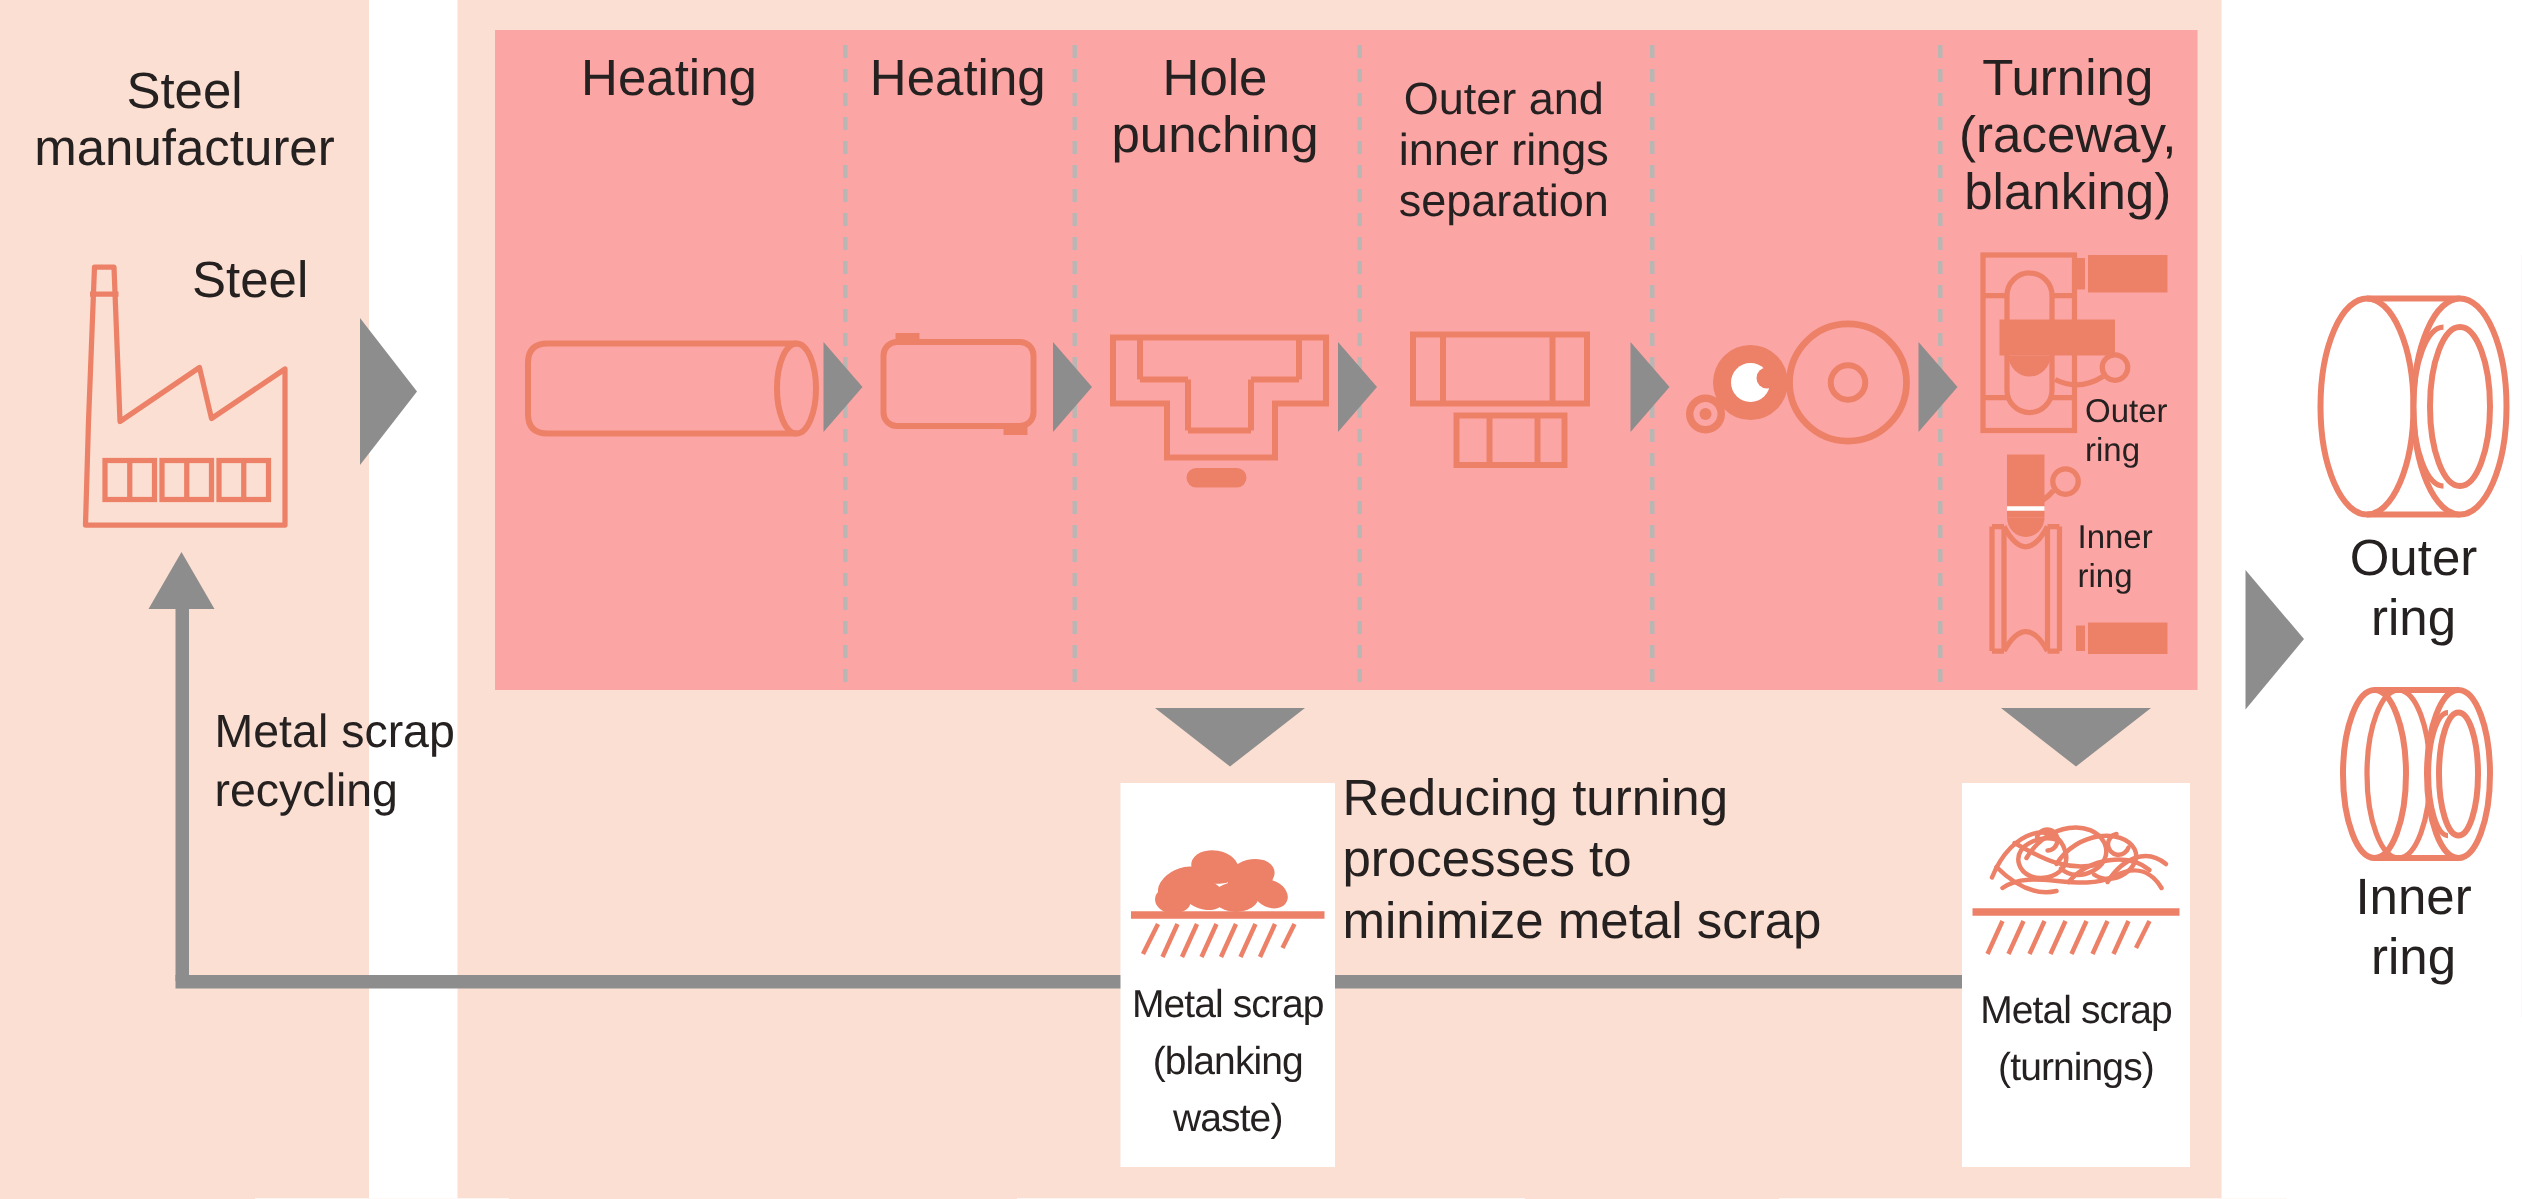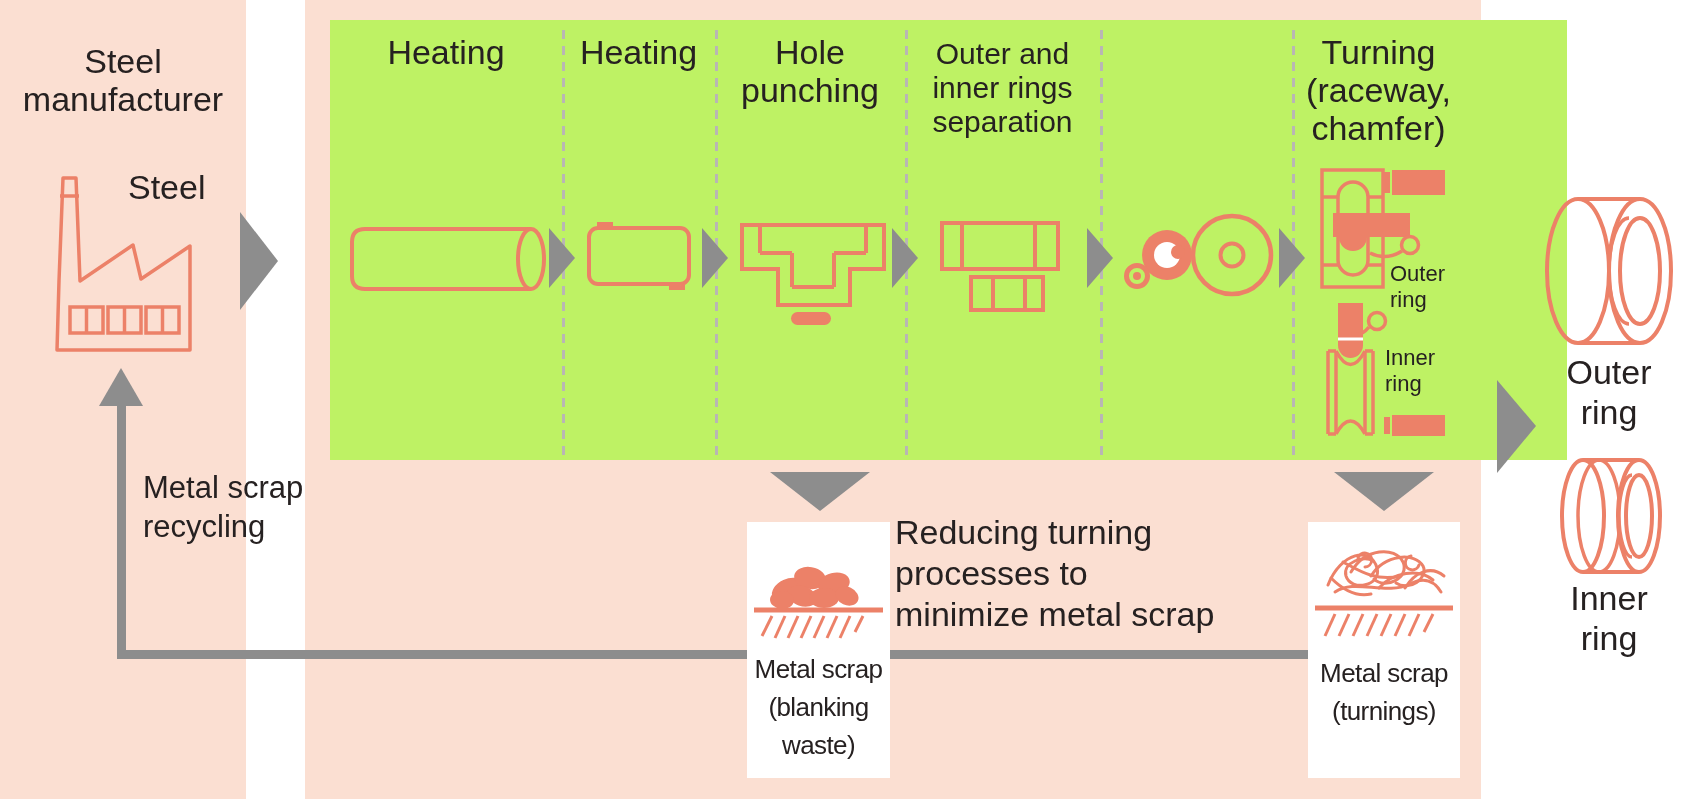--- a/index.html
+++ b/index.html
@@ -4,24 +4,24 @@
 <style>
   html,body{margin:0;padding:0;background:#ffffff;}
   .stage{
     position:relative;width:1681px;height:799px;background:#ffffff;
     font-family:"Liberation Sans","DejaVu Sans",sans-serif;color:#262121;overflow:hidden;
   }
   .pre{white-space:pre-line;}
   .abs{position:absolute;}
   .panel-left{position:absolute;left:0;top:0;width:246px;height:799px;background:#fbdfd2;}
   .panel-main{position:absolute;left:305px;top:0;width:1176px;height:799px;background:#fbdfd2;}
-  .process{position:absolute;left:330px;top:20px;width:1237px;height:440px;background:#bef264;}
+  .process{position:absolute;left:330px;top:20px;width:1135px;height:440px;background:#fca5a5;}
   .col{position:absolute;top:0;height:440px;text-align:center;}
   .col-title{margin-top:13px;font-size:34px;line-height:38px;}
-  .col-title.small{margin-top:17px;font-size:30px;line-height:34px;}
+  .col-title.small{margin-top:30px;font-size:30px;line-height:34px;}
   .sep{position:absolute;top:10px;width:3px;height:428px;
        background:repeating-linear-gradient(to bottom,#b9b6b4 0 9px,transparent 9px 16px);}
   .callout{position:absolute;font-size:22px;line-height:26px;text-align:left;}
   .lp-title{position:absolute;left:0;top:42px;width:246px;text-align:center;font-size:34px;line-height:38px;}
   .steel-label{position:absolute;left:128px;top:168px;font-size:34px;}
   .recycle-label{position:absolute;left:143px;top:468px;font-size:31px;line-height:39px;}
   .annotation{position:absolute;left:895px;top:512px;font-size:34px;line-height:41px;}
   .scrap-box{position:absolute;top:522px;background:#ffffff;}
   .scrap-box .scrap-label{position:absolute;left:-6px;right:-6px;text-align:center;
        font-size:26px;line-height:38px;letter-spacing:-0.6px;}
@@ -55,21 +55,21 @@
 punching</div>
     </div>
     <div class="col" style="left:575px;width:195px">
       <div class="col-title small pre">Outer and
 inner rings
 separation</div>
     </div>
     <div class="col" style="left:962px;width:173px">
       <div class="col-title pre">Turning
 (raceway,
-chamfer)</div>
+blanking)</div>
     </div>
 
     <svg class="abs" style="left:13px;top:205px" width="205" height="68" viewBox="0 0 205 68">
       <path d="M188,4 H22 Q9,4 9,17 V51 Q9,64 22,64 H188" fill="none" stroke="#ec8168" stroke-width="4"></path>
       <ellipse cx="188" cy="34" rx="13" ry="30" fill="none" stroke="#ec8168" stroke-width="4"></ellipse>
     </svg>
 
     <svg class="abs" style="left:255px;top:201px" width="112" height="70" viewBox="0 0 112 70">
       <rect x="4" y="7" width="100" height="56" rx="9" fill="none" stroke="#ec8168" stroke-width="4"></rect>
       <path d="M14,7 v-4 h12 v4" fill="none" stroke="#ec8168" stroke-width="4"></path>

